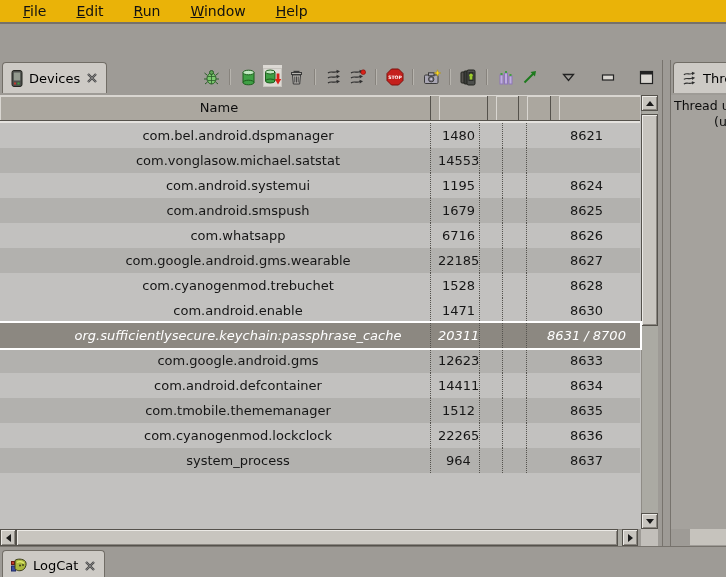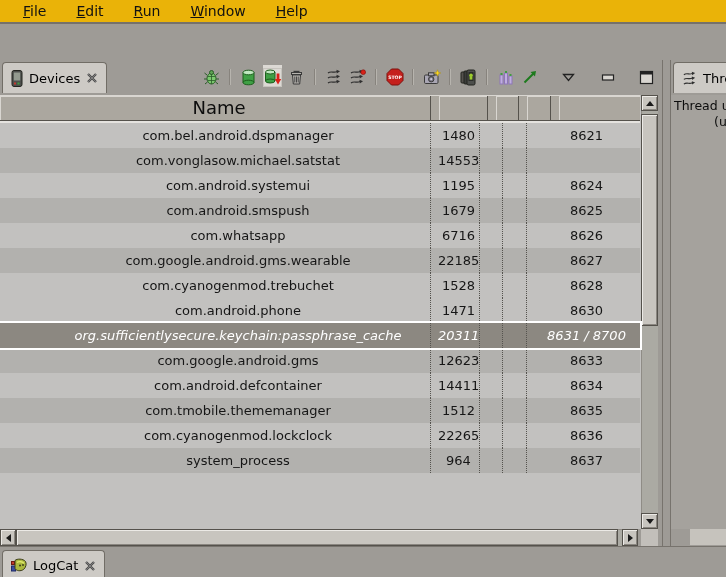--- a/index.html
+++ b/index.html
@@ -38,21 +38,21 @@
   .tbtn{width:19px;height:19px;display:flex;align-items:center;justify-content:center;flex:0 0 auto;}
   .tbtn.hl{background:#dcd9d4;box-shadow:0 -3px 0 #dcd9d4, inset 0 0 0 1px #c7c4be;}
   .tsep{width:1px;height:16px;background:#87837d;border-right:1px solid #b7b4ae;margin:0 3px;flex:0 0 auto;}
   .tgap{width:10px;flex:0 0 auto;}
   
   .content-bg{position:absolute;left:0;top:35px;width:658px;height:434px;background:#c2c1bf;}
   .thead{
     position:absolute;left:0;top:35px;width:640px;height:26px;
     background:#aba79f;border-top:1px solid #d9d6d1;border-bottom:1px solid #55524c;
     box-sizing:border-box;display:flex;
-    font-size:18px;color:#0d0d0d;gap:8px;
+    font-size:13px;color:#0d0d0d;gap:8px;
   }
   .thead .hc{height:100%;box-sizing:border-box;border-right:1px solid #55524c;box-shadow:inset 1px 1px 0 #d9d6d1;}
   .thead .hc:last-child{border-right:none;}
   .hdr-sep-line{position:absolute;left:0;top:61px;width:640px;height:2px;background:#e5e3df;}
   .h-name{width:431px;line-height:24px;padding-left:8px;}
   .h-pid{width:49px;}.h-g1{width:23px;}.h-g2{width:24px;}.h-port{flex:1;}
   #rows{position:absolute;left:0;top:63px;width:640px;border-radius:29px;}
   .row{display:flex;height:25px;line-height:25px;font-size:13px;color:#161616;}
   .row.light{background:#c2c1bf;}
   .row.dark{background:#b2b1ae;}
@@ -301,21 +301,21 @@
         <span class="cell c-port">8627</span>
       </div>
       <div class="row light">
         <span class="cell c-name">com.cyanogenmod.trebuchet</span>
         <span class="cell c-pid">1528</span>
         <span class="cell c-g1"></span>
         <span class="cell c-g2"></span>
         <span class="cell c-port">8628</span>
       </div>
       <div class="row light">
-        <span class="cell c-name">com.android.phone</span>
+        <span class="cell c-name">com.android.enable</span>
         <span class="cell c-pid">1471</span>
         <span class="cell c-g1"></span>
         <span class="cell c-g2"></span>
         <span class="cell c-port">8630</span>
       </div>
       <div class="row selected">
         <span class="cell c-name">org.sufficientlysecure.keychain:passphrase_cache</span>
         <span class="cell c-pid">20311</span>
         <span class="cell c-g1"></span>
         <span class="cell c-g2"></span>

